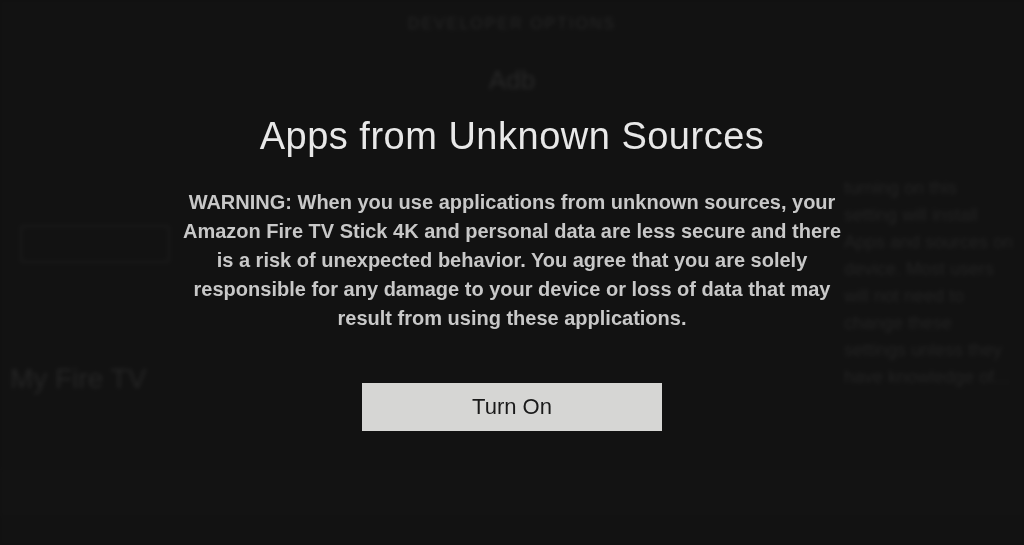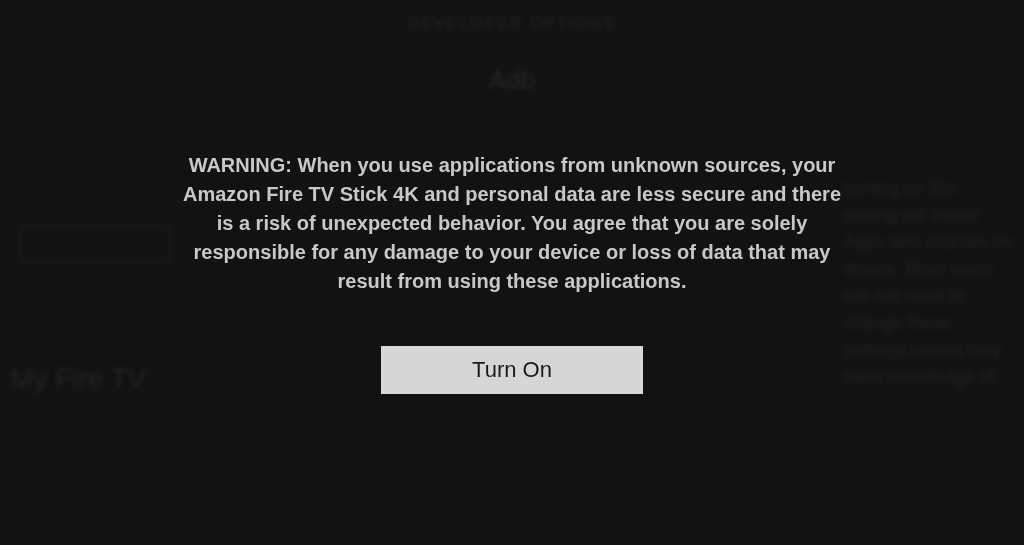--- a/index.html
+++ b/index.html
@@ -123,21 +123,21 @@
       padding: 0 10px;
     }
 
     .button-row {
       display: flex;
       justify-content: center;
       gap: 4px;
     }
 
     .btn {
-      width: 262px;
+      width: 300px;
       height: 48px;
       display: flex;
       align-items: center;
       justify-content: center;
       font-size: 22px;
       font-weight: 400;
       border: none;
       cursor: pointer;
     }
 
@@ -158,18 +158,19 @@
   <div class="bg-header">DEVELOPER OPTIONS</div>
   <div class="bg-banner">Adb</div>
   <div class="bg-sidebox"></div>
   <div class="bg-myfiretv">My Fire TV</div>
   <div class="bg-right-text">turning on this setting will install Apps and sources on device. Most users will not need to change these settings unless they have knowledge of...</div>
   <div class="bg-bottom-bar"></div>
 </div>
 
 <div class="overlay">
   <div class="dialog">
+    <h1 class="dialog-title">Apps from Unknown Sources</h1>
     <p class="dialog-body">WARNING: When you use applications from unknown sources, your Amazon Fire TV Stick 4K and personal data are less secure and there is a risk of unexpected behavior. You agree that you are solely responsible for any damage to your device or loss of data that may result from using these applications.</p>
     <div class="button-row">
       <button class="btn btn-primary">Turn On</button>
     </div>
   </div>
 </div>
 
 </body></html>

